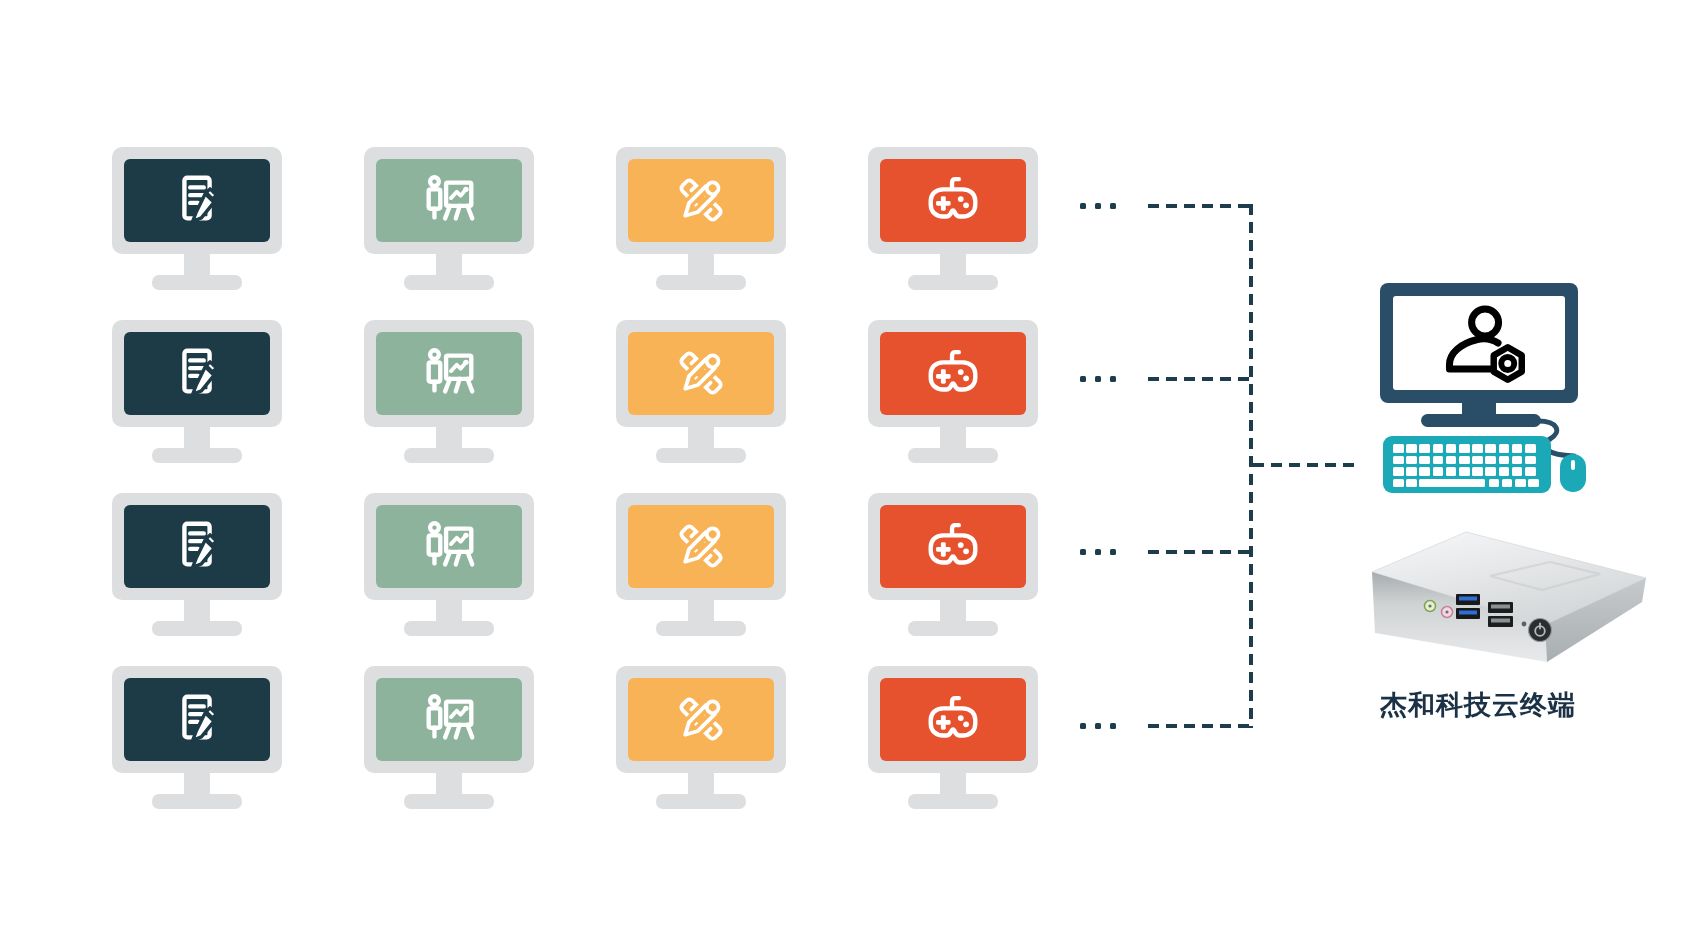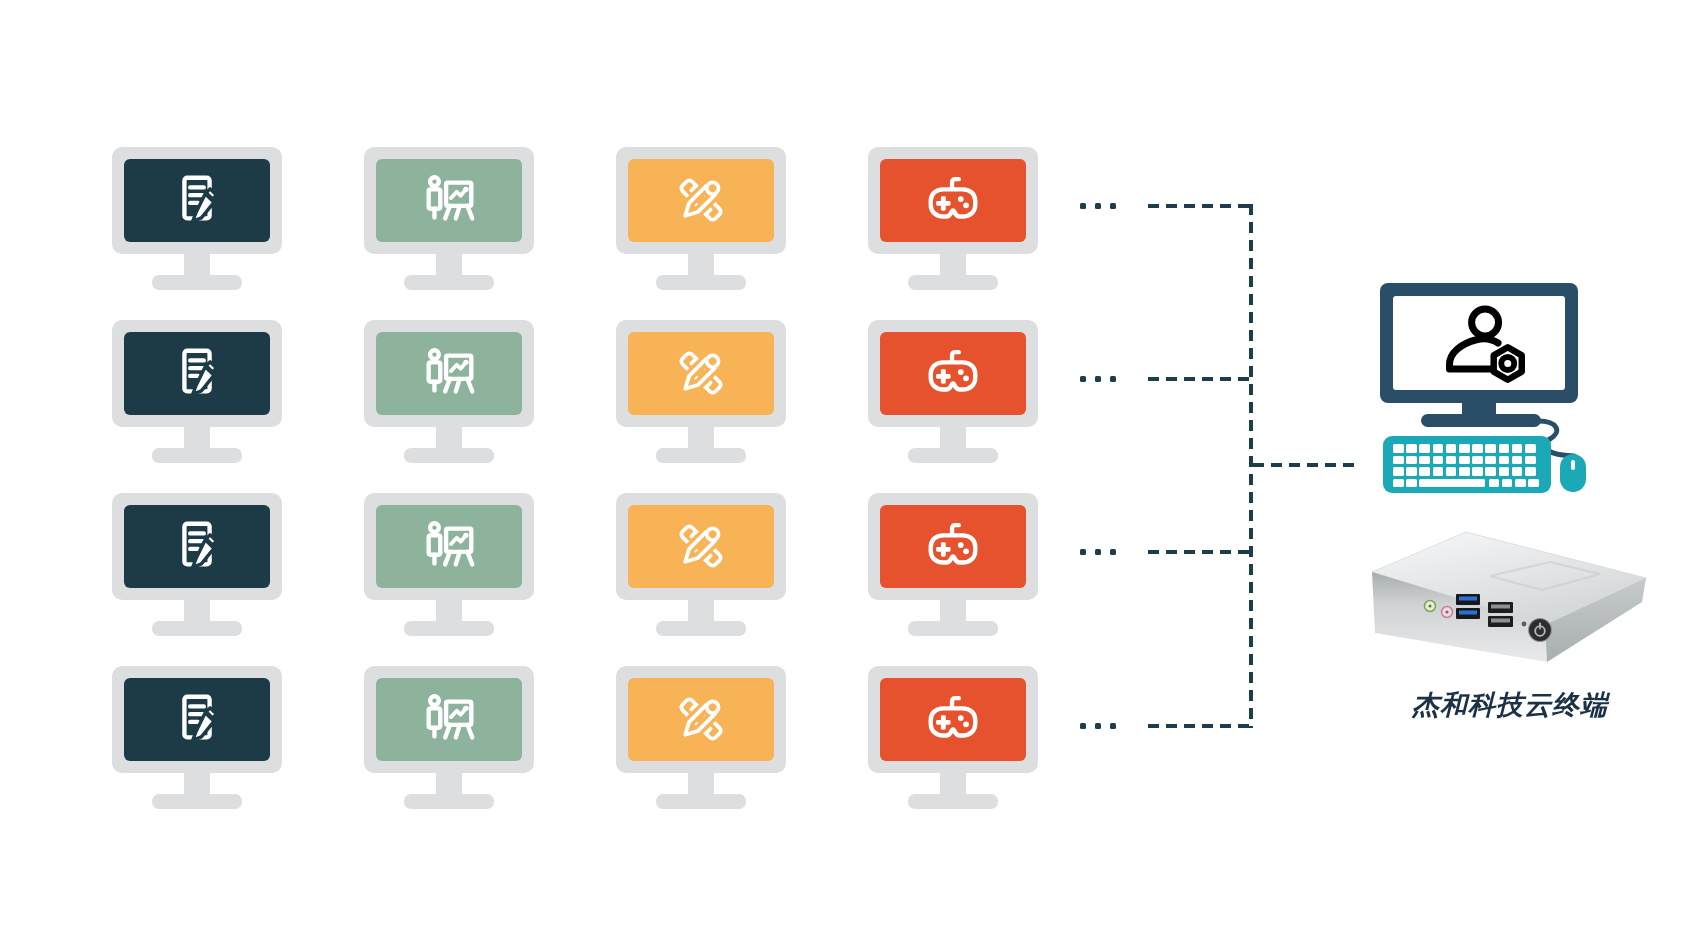--- a/index.html
+++ b/index.html
@@ -22,22 +22,22 @@
   .a-screen{position:absolute;left:13px;top:13px;width:172px;height:94px;background:#fff;border-radius:3px;display:flex;align-items:center;justify-content:center;}
   .a-neck{position:absolute;left:1462px;top:402px;width:34px;height:16px;background:var(--c-admin);}
   .a-base{position:absolute;left:1421px;top:414px;width:120px;height:13px;border-radius:6.5px;background:var(--c-admin);}
   .kb{position:absolute;left:1383px;top:436px;width:168px;height:57px;border-radius:9px;background:var(--c-teal);}
   .kb i{position:absolute;background:#fff;border-radius:1.5px;height:8.5px;}
   .mouse{position:absolute;left:1560px;top:454px;width:26px;height:38px;border-radius:13px;background:var(--c-teal);}
   .mouse i{position:absolute;left:11px;top:6px;width:4px;height:10px;border-radius:2px;background:#fff;}
   .cable{position:absolute;left:1528px;top:408px;width:80px;height:60px;}
   
   .device{position:absolute;left:1370px;top:528px;width:278px;height:142px;}
-  .caption{position:absolute;left:1390px;top:687px;width:240px;text-align:center;
-           font-size:27px;font-weight:bold;color:var(--c-caption);letter-spacing:1px;font-style:italic;}
+  .caption{position:absolute;left:1358px;top:687px;width:240px;text-align:center;
+           font-size:27px;font-weight:bold;color:var(--c-caption);letter-spacing:1px;}
   .hidden-defs{position:absolute;width:0;height:0;overflow:hidden;}
 </style>
 </head>
 <body>
 
 <div id="canvas" style="--c-frame: #dcdee0; --c-connector: #1d3d4d; --c-admin: #2b4e68; --c-teal: #1ba9b8; --c-caption: #1b3246;">
 
   <svg class="hidden-defs" aria-hidden="true">
     <defs>
       <symbol id="icon-document-edit" viewBox="0 0 64 64">

